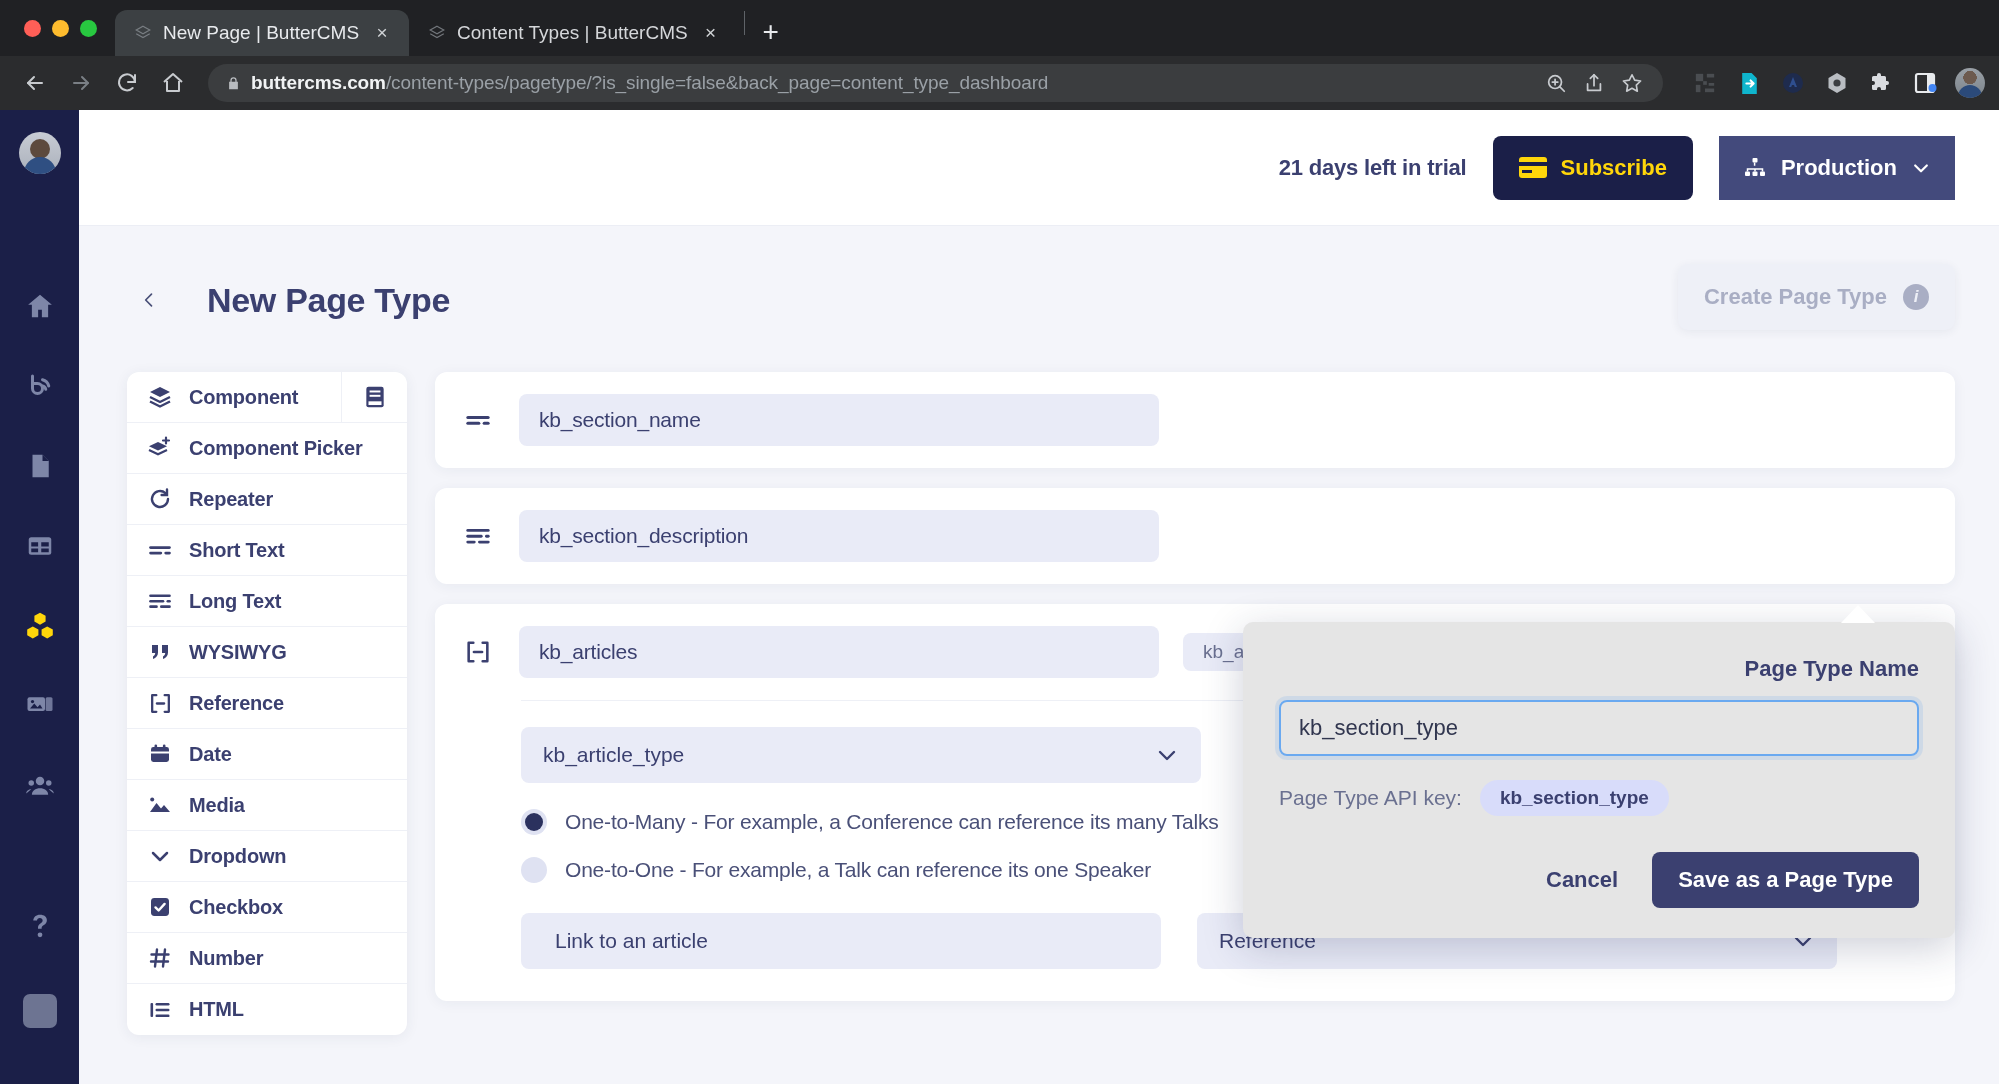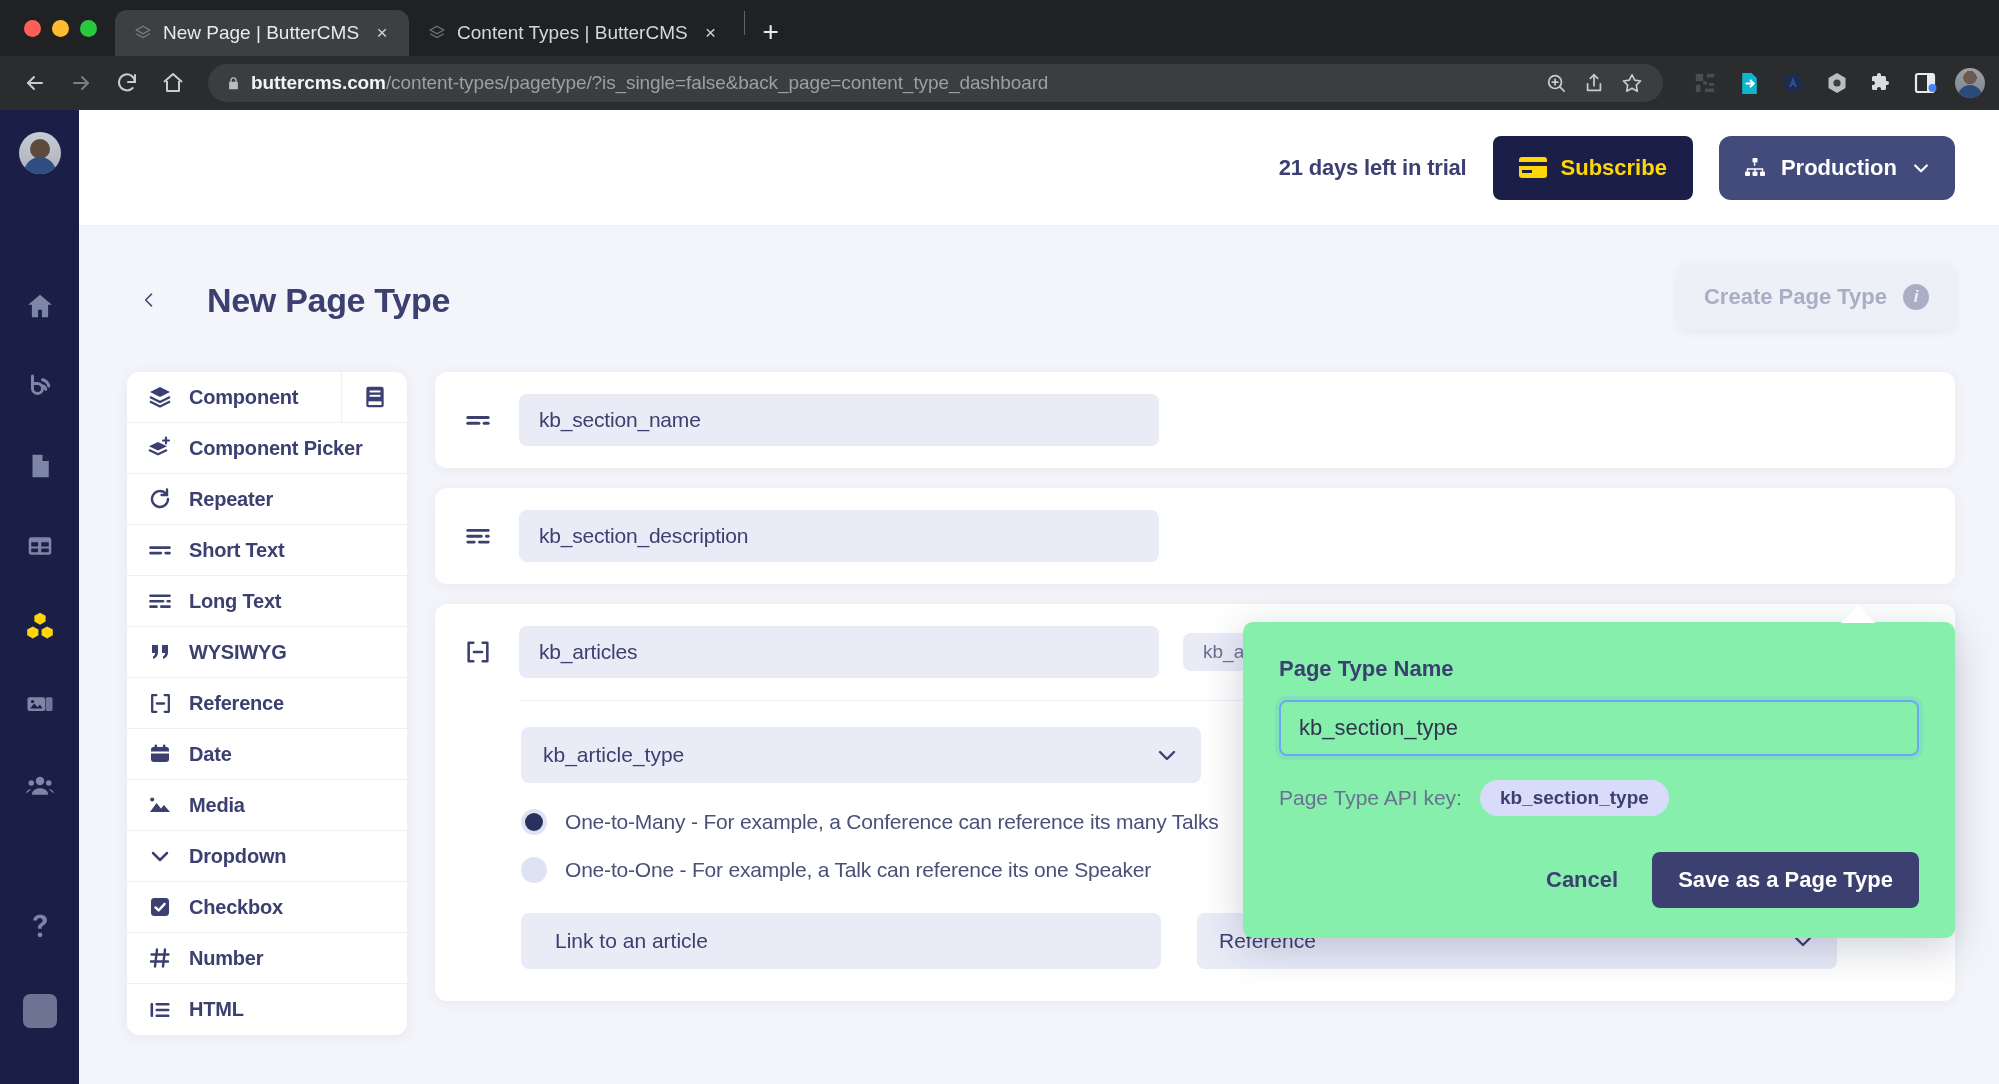--- a/index.html
+++ b/index.html
@@ -64,31 +64,31 @@
       background: linear-gradient(#c8ccd4,#aab0bb); }
   .rail-avatar:before{content:""; position:absolute; left:50%; top:7px; transform:translateX(-50%);
       width:20px; height:20px; border-radius:50%; background:#5d4a3d;}
   .rail-avatar:after{content:""; position:absolute; left:50%; bottom:0; transform:translateX(-50%);
       width:32px; height:17px; border-radius:16px 16px 0 0; background:#2f4f82;}
   .rail-item { width:79px; height:80px; display:flex; align-items:center; justify-content:center; color:#7e86a8; }
   .rail-item.active { color:#ffd60a; }
   .rail-item.spaced { margin-top:60px; }
   .rail-bottom { width:34px; height:34px; border-radius:7px; background:#6d7492; margin-top:28px; }
 
-  .page { flex:1; display:flex; flex-direction:column; overflow:hidden; position:relative; }
+  .page { flex:1; display:flex; flex-direction:column; overflow:hidden; position:relative;text-align:right; }
 
   .topbar { height:116px; background:#fff; display:flex; align-items:center; justify-content:flex-end;
             padding-right:44px; gap:26px; flex:none; border-bottom:1px solid #eceef5;}
   .trial { font-size:22px; font-weight:700; color:#3b4070; letter-spacing:-.2px;}
   .btn-subscribe { height:64px; background:#1b1f48; color:#ffd60a; border-radius:8px; font-size:22px; font-weight:700;
       display:flex; align-items:center; gap:14px; padding:0 26px; }
   .cardglyph { width:28px; height:21px; border-radius:3px; background:#ffd60a; position:relative; flex:none;}
   .cardglyph:before{content:""; position:absolute; left:0; right:0; top:5px; height:4px; background:#1b1f48;}
   .cardglyph:after{content:""; position:absolute; left:3px; top:13px; width:10px; height:3px; background:#1b1f48;}
-  .btn-env { height:64px; background:#434a7c; color:#fff; border-radius:12px; font-size:22px; font-weight:700;
+  .btn-env { height:64px; background:#434a7c; color:#fff; border-radius:0; font-size:22px; font-weight:700;
       display:flex; align-items:center; gap:14px; padding:0 24px; }
 
   .content { flex:1; padding:42px 44px 0 48px; overflow:hidden; position:relative; }
 
   .pagehead { display:flex; align-items:center; gap:10px; height:64px; margin-bottom:40px; position:relative;}
   .backarrow { width:44px; height:44px; display:flex; align-items:center; justify-content:center;
                color:#4a5078; font-size:30px; font-weight:300;}
   .pagetitle { font-size:34px; font-weight:700; color:#3b4070; letter-spacing:-.3px; margin-left:26px;}
   .btn-create { position:absolute; right:0; top:-4px; height:66px; background:#eef0f7; border-radius:10px;
       display:flex; align-items:center; gap:16px; padding:0 26px; color:#a9aec4; font-size:22px; font-weight:700;
@@ -129,21 +129,21 @@
   .rdot.on:after{content:""; position:absolute; inset:4px; border-radius:50%; background:#2b315e;}
 
   .bottomrow { margin:30px 0 10px 60px; display:flex; gap:36px; }
   .bi { height:56px; background:#e9ebf7; border-radius:8px; display:flex; align-items:center; padding:0 22px;
         font-size:21px; color:#3b4070; }
   .bi.a { width:640px;padding-left:34px; }
   .bi.b { width:640px; }
   .bi .chev{ margin-left:auto; }
 
   
-  .popover { position:absolute; right:44px; top:396px; width:712px; background:#86efac; border-radius:10px;
+  .popover { position:absolute; right:44px; top:396px; width:712px; background:#e5e5e5; border-radius:10px;
              box-shadow:0 10px 40px rgba(30,40,80,.22); padding:34px 36px 30px 36px; z-index:40;}
   .popover:before{ content:""; position:absolute; top:-17px; right:80px; width:34px; height:18px;
              background:#fff; clip-path: polygon(50% 0, 100% 100%, 0 100%); }
   .pop-label { font-size:22px; font-weight:700; color:#3b4070; margin-bottom:18px;}
   .pop-input { height:56px; border:2px solid #6aa9f0; border-radius:8px; display:flex; align-items:center;
                padding:0 18px; font-size:22px; color:#31364f; box-shadow:0 0 0 4px rgba(106,169,240,.18);}
   .pop-api { display:flex; align-items:center; gap:18px; margin-top:24px;}
   .pop-api-label { font-size:21px; color:#6a7090;}
   .pop-api-chip { background:#d8dcfa; border-radius:18px; padding:7px 20px; font-size:19px; font-weight:700; color:#3b4070;}
   .pop-actions { display:flex; align-items:center; justify-content:flex-end; gap:12px; margin-top:36px;}

